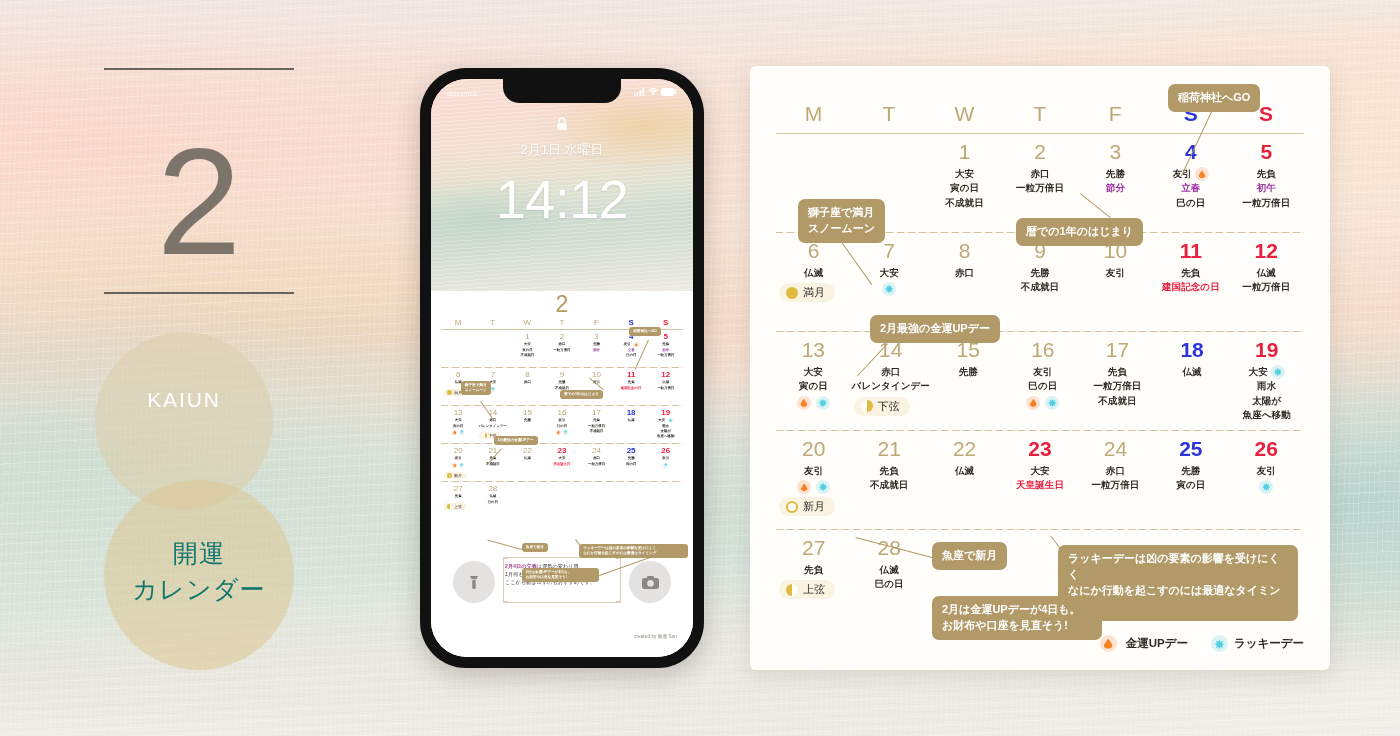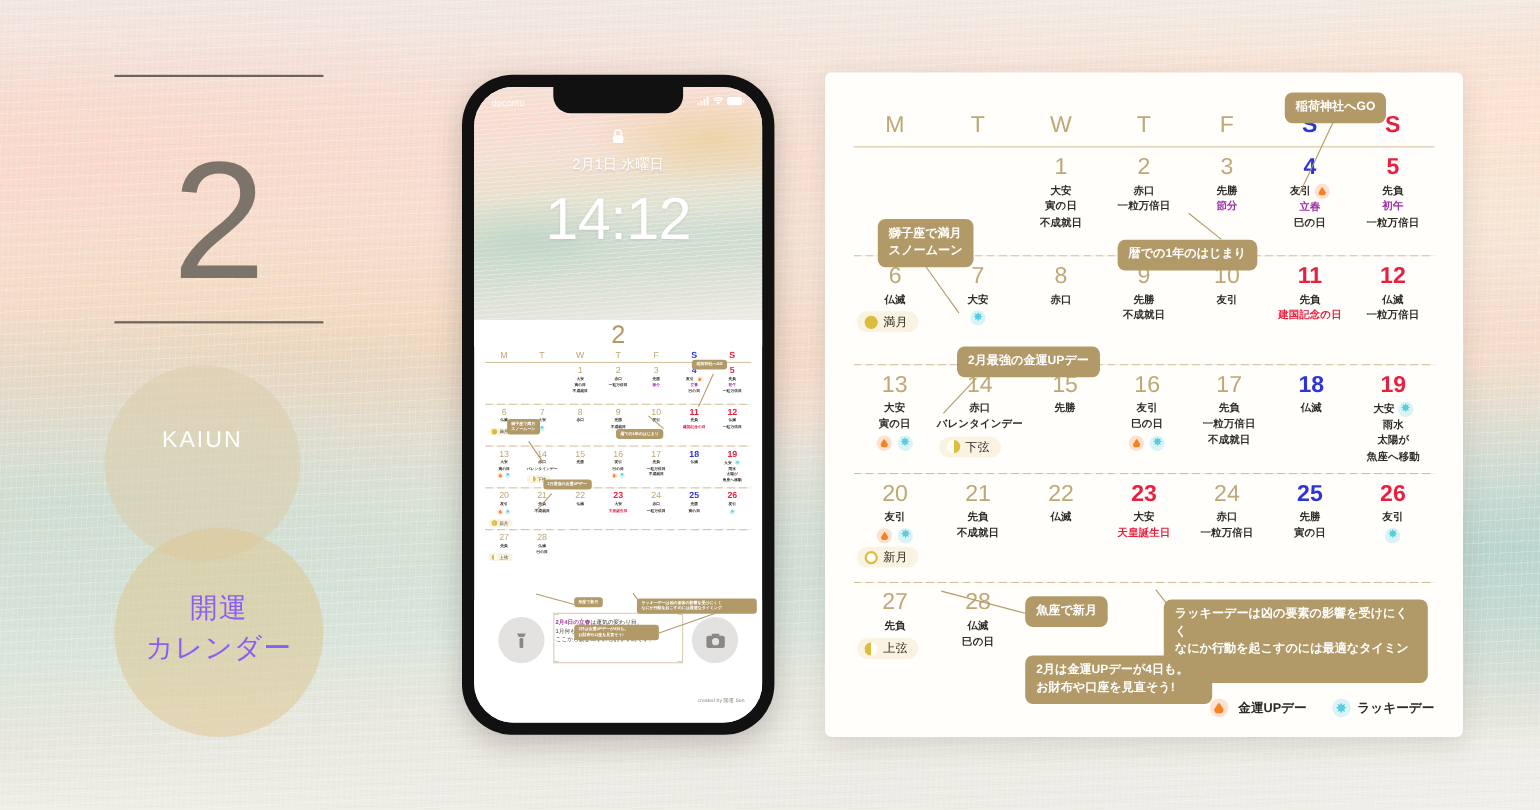--- a/index.html
+++ b/index.html
@@ -78,32 +78,32 @@
   #circle-bottom {
     left:104px; top:480px; width:190px; height:190px;
     background:rgba(221,197,143,.52);
   }
   #kaiun-en {
     position:absolute; left:95px; top:384px; width:178px; text-align:center;
     color:#fff; font-size:21px; line-height:1.5; letter-spacing:.09em;
   }
   #kaiun-ja {
     position:absolute; left:104px; top:536px; width:190px; text-align:center;
-    color:#8b5cf6; font-size:25px; line-height:1.42; letter-spacing:.05em; font-weight:500;
+    color:#0f766e; font-size:25px; line-height:1.42; letter-spacing:.05em; font-weight:500;
   }
 
   
   #phone {
     position:absolute; left:420px; top:68px; width:284px; height:600px;
     border-radius:46px; background:#111; padding:11px;
     box-shadow:0 8px 26px rgba(80,70,60,.28);
   }
   #phone-screen {
     position:relative; width:100%; height:100%; border-radius:36px;
-    overflow:hidden; background:#404040;
+    overflow:hidden; background:#c2410c;
   }
   #notch {
     position:absolute; left:50%; transform:translateX(-50%); top:0;
     width:118px; height:24px; background:#111;
     border-bottom-left-radius:16px; border-bottom-right-radius:16px; z-index:6;
   }
   #phone-wall {
     position:absolute; left:0; top:0; right:0; height:236px;
     background:
       linear-gradient(175deg,

